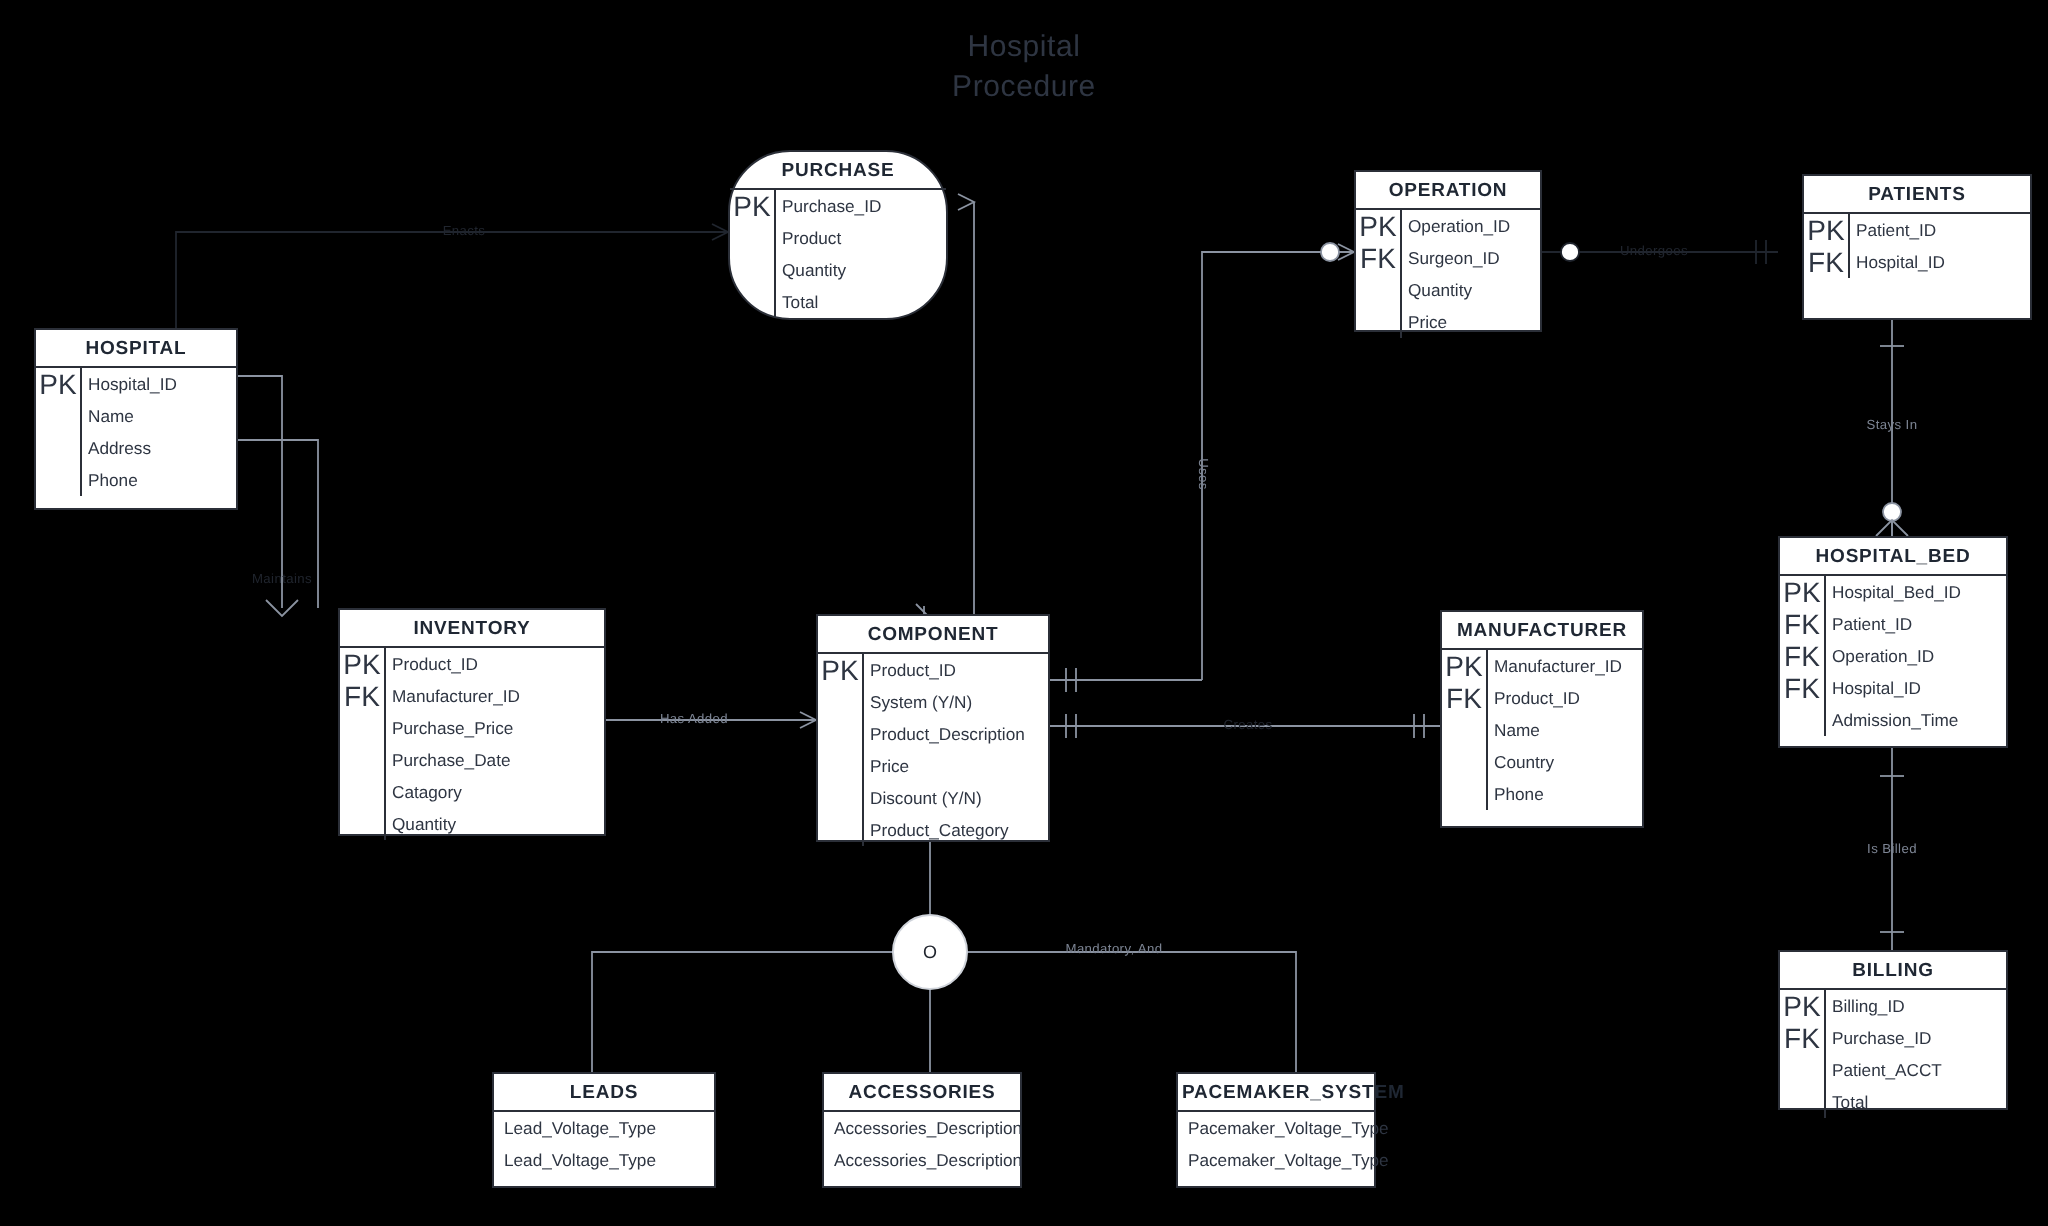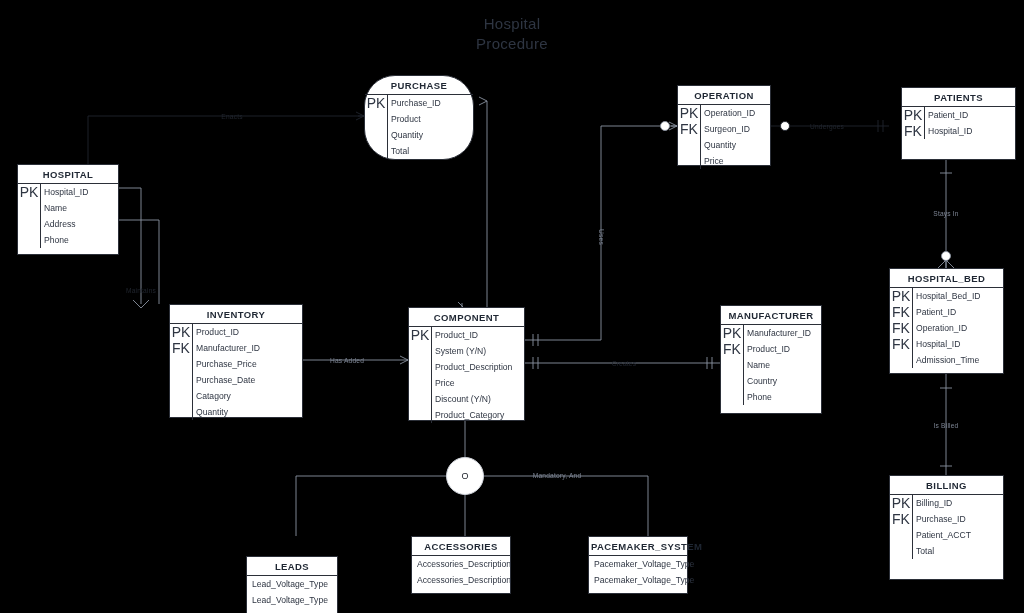--- a/index.html
+++ b/index.html
@@ -380,42 +380,42 @@
           <div class="attr-row">
             <div class="attr-key">FK</div>
             <div class="attr-name">Hospital_ID</div>
           </div>
           <div class="attr-row">
             <div class="attr-key"></div>
             <div class="attr-name">Admission_Time</div>
           </div>
         </div>
       </div>
-      <div class="entity has-keycol" style="left: 889px; top: 475px; width: 115px; height: 105px;">
+      <div class="entity has-keycol" style="left: 889px; top: 475px; width: 115px; height: 80px;">
         <div class="entity-title">BILLING</div>
         <div class="entity-body">
           <div class="attr-row">
             <div class="attr-key">PK</div>
             <div class="attr-name">Billing_ID</div>
           </div>
           <div class="attr-row">
             <div class="attr-key">FK</div>
             <div class="attr-name">Purchase_ID</div>
           </div>
           <div class="attr-row">
             <div class="attr-key"></div>
             <div class="attr-name">Patient_ACCT</div>
           </div>
           <div class="attr-row">
             <div class="attr-key"></div>
             <div class="attr-name">Total</div>
           </div>
         </div>
       </div>
-      <div class="entity no-keycol" style="left: 246px; top: 536px; width: 92px; height: 58px; margin-top: 20px;">
+      <div class="entity no-keycol" style="left: 246px; top: 536px; width: 112px; height: 58px;">
         <div class="entity-title">LEADS</div>
         <div class="entity-body">
           <div class="attr-row">
             <div class="attr-name">Lead_Voltage_Type</div>
           </div>
           <div class="attr-row">
             <div class="attr-name">Lead_Voltage_Type</div>
           </div>
         </div>
       </div>

